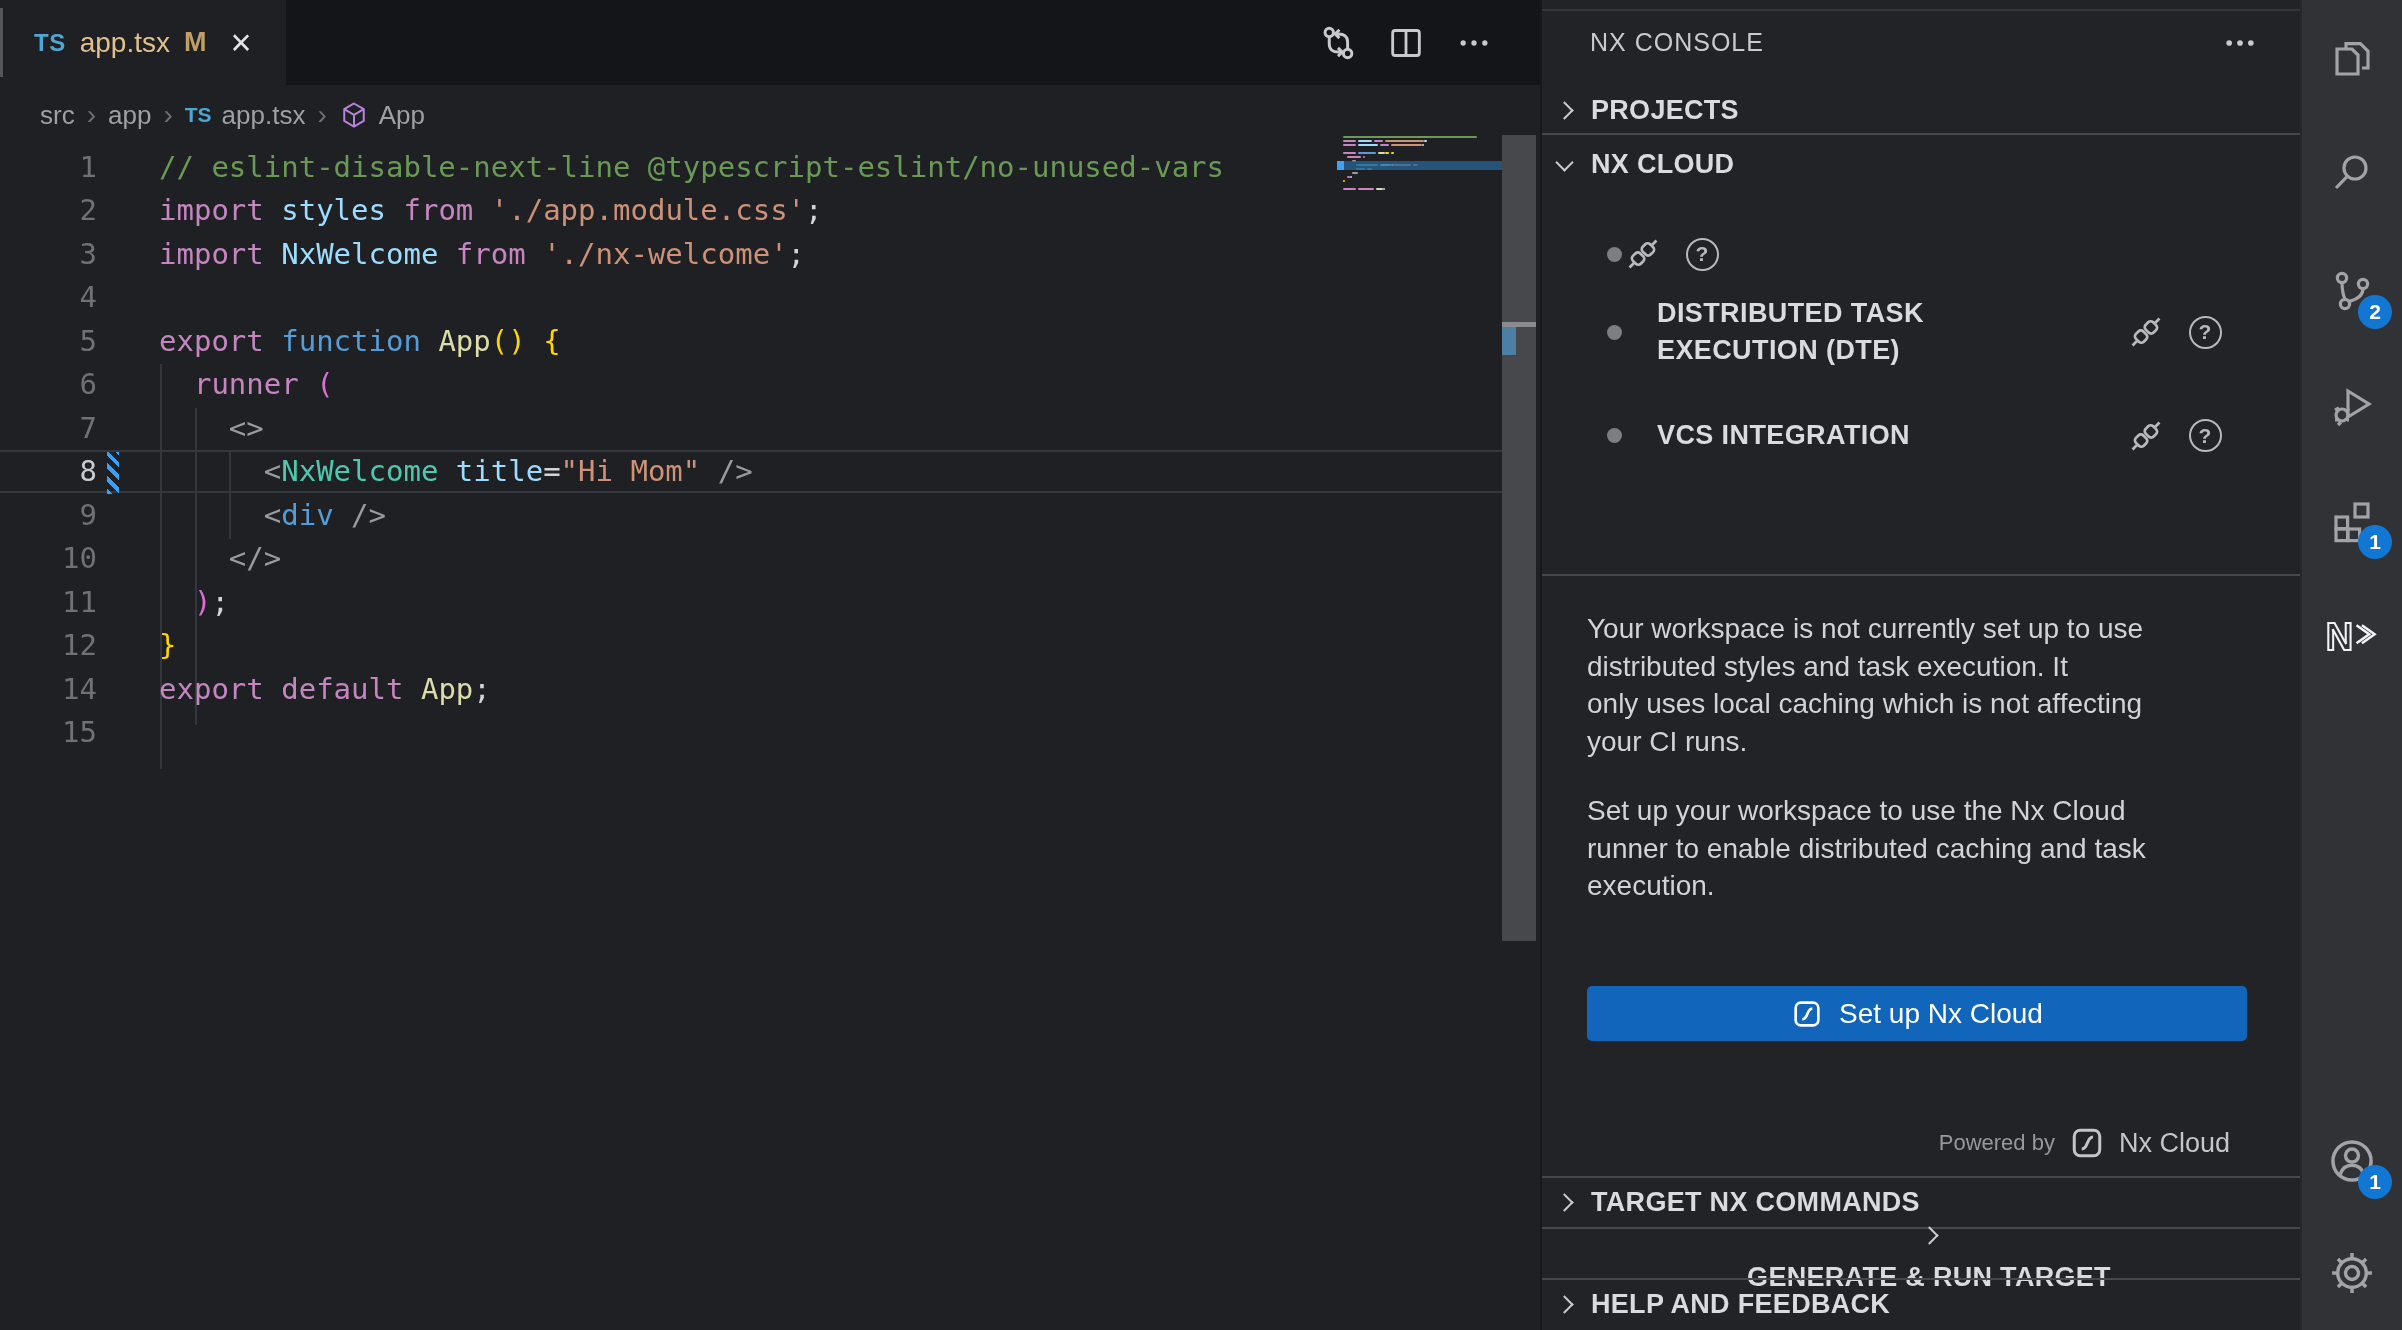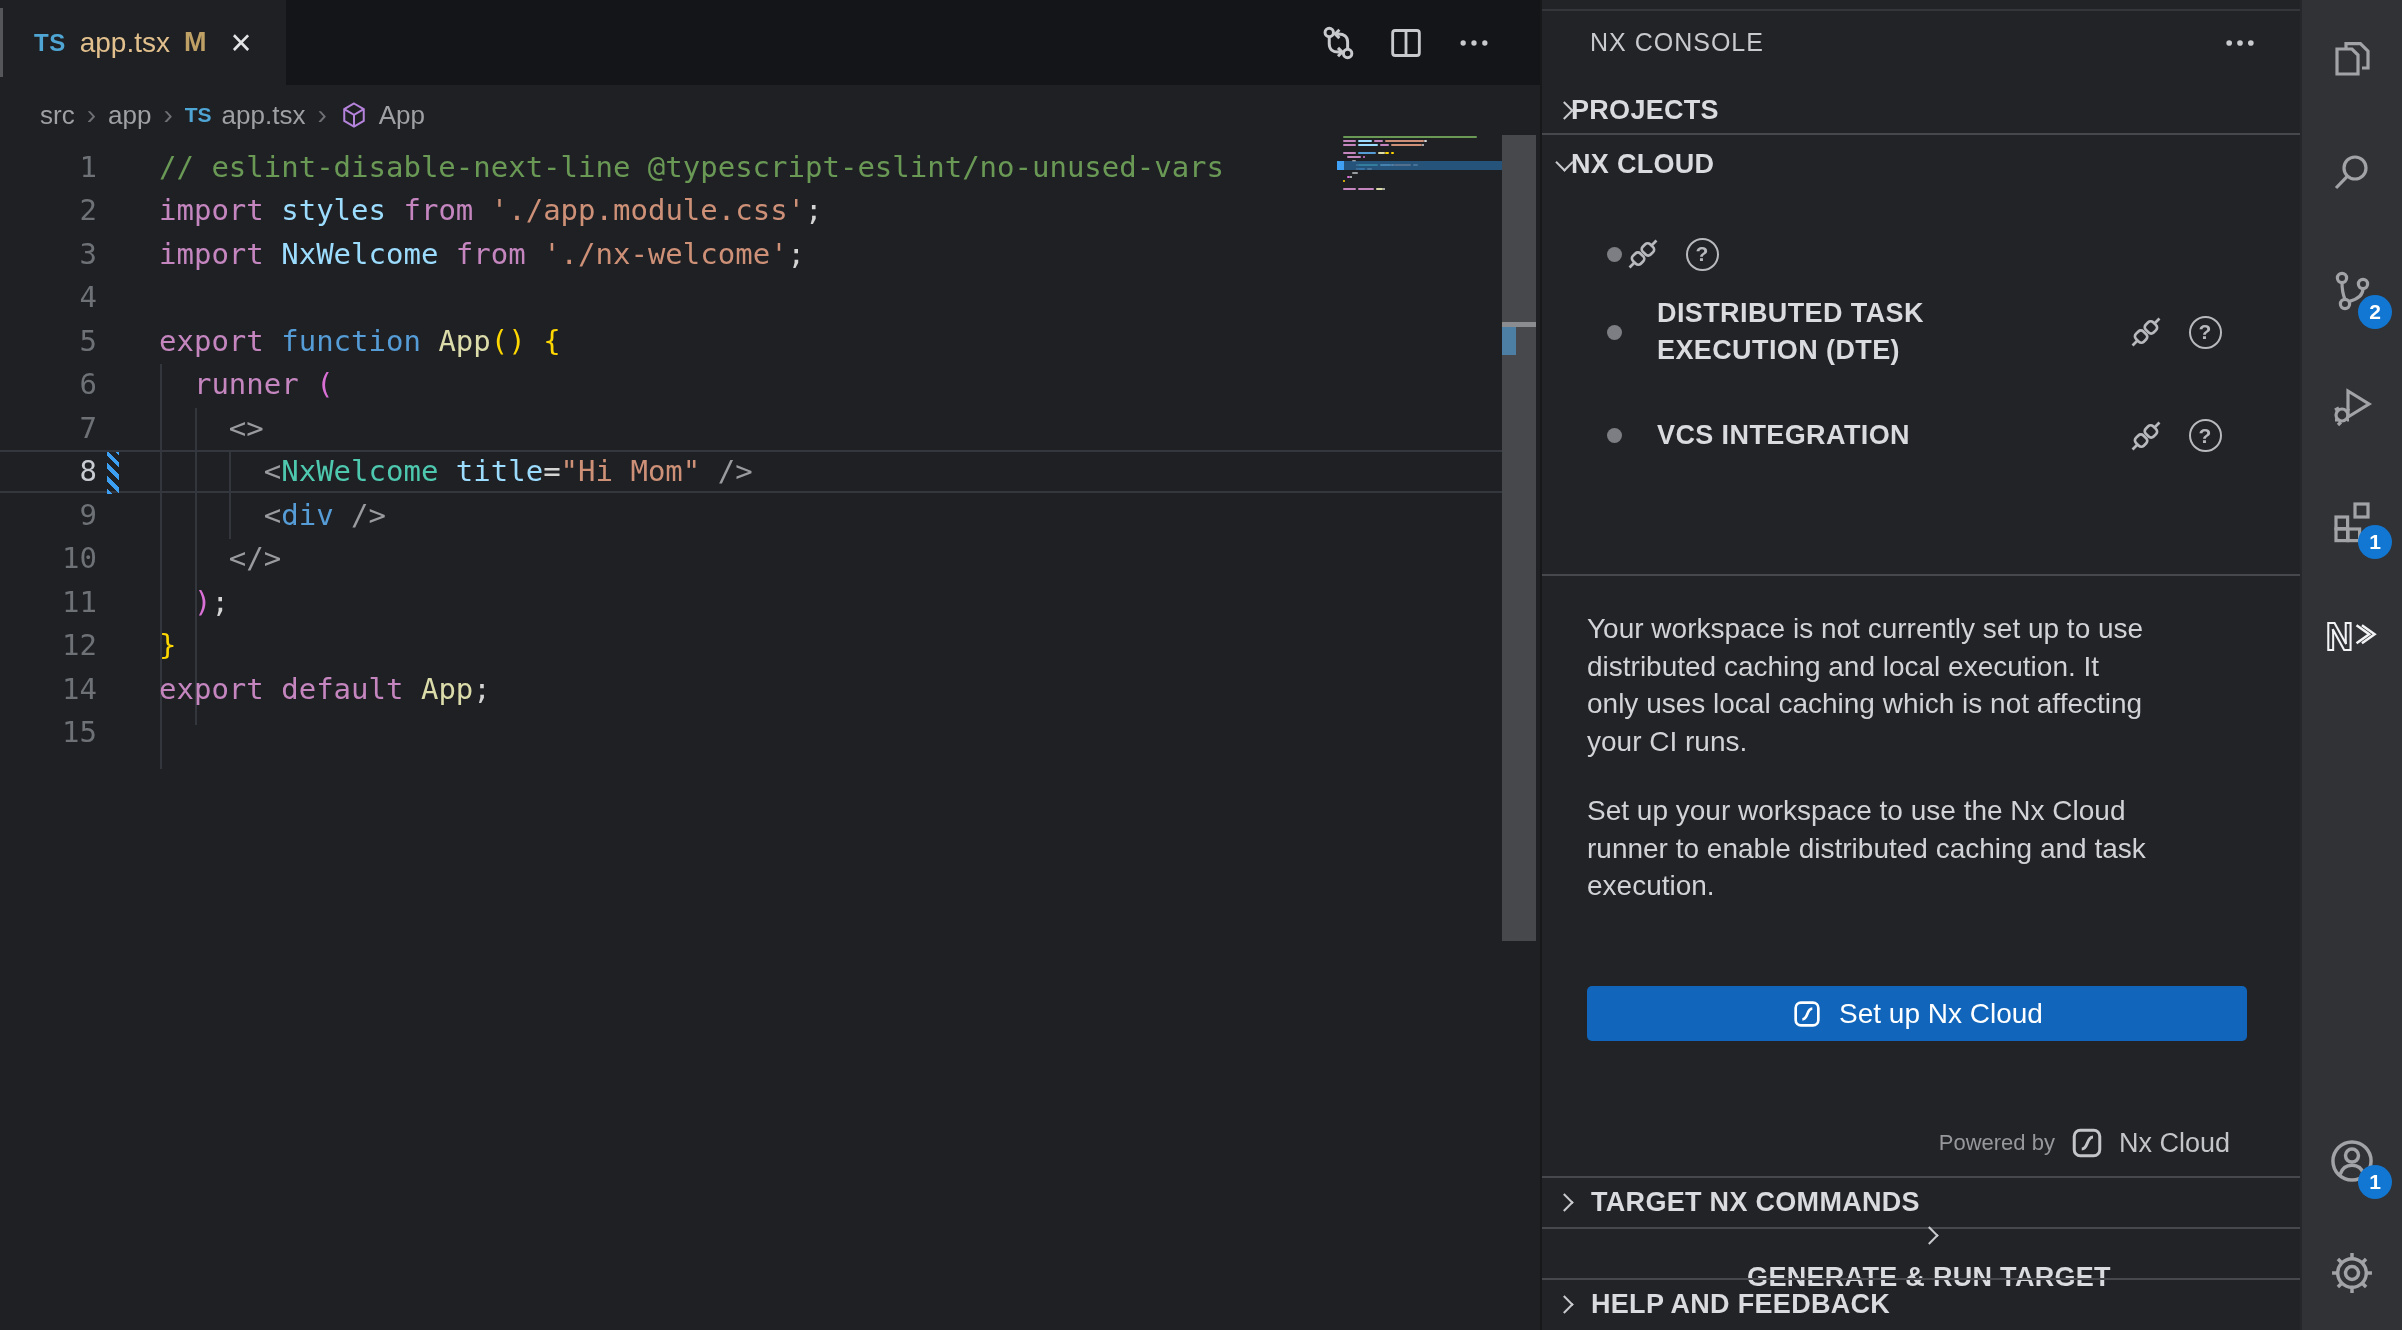--- a/index.html
+++ b/index.html
@@ -62,21 +62,21 @@
   .panel-header { position:absolute; top:0; left:0; right:0; height:85px; display:flex; align-items:center; padding:0 40px 0 48px; }
   .panel-title { font-size:25px; color:#c9cace; letter-spacing:1px; }
   .panel-more { margin-left:auto; cursor:pointer; }
   .panel-more svg, .section-row svg { display:block; }
 
   .chev { width:13px; height:13px; border-right:2.5px solid #c9cace; border-bottom:2.5px solid #c9cace;
           display:inline-block; flex:0 0 auto; }
   .chev.right { transform:rotate(-45deg); }
   .chev.down  { transform:rotate(45deg); margin-top:-4px; }
 
-  .section-row { position:absolute; left:0; right:0; display:flex; align-items:center; 
+  .section-row { position:absolute; left:0; right:0; display:flex; align-items:center; gap:20px;
                  padding-left:16px; cursor:pointer; }
   .section-label { font-size:27px; font-weight:bold; color:#dadbde; letter-spacing:0.3px; }
   .row-projects { top:88px; height:47px; border-bottom:2px solid var(--divider); }
   .row-nxcloud  { top:137px; height:54px; }
 
   .nx-item { position:absolute; left:0; right:0; display:flex; align-items:center; }
   .nx-bullet { width:15px; height:15px; border-radius:50%; background:#7c7e83; margin-left:65px; flex:0 0 auto; }
   .nx-item-label { margin-left:35px; font-size:27px; font-weight:bold; letter-spacing:0.4px;
                    color:#dadbde; white-space:pre-line; line-height:37px; flex:1; }
   .nx-item-icons { display:flex; gap:17px; margin-right:74px; }
@@ -415,21 +415,21 @@
     <span class="help-circle">?</span>
   </span>
 </span>
         </div>
       </div>
 
     <div class="panel-divider div-1"></div>
 
     <div class="panel-par par-1">
         <div>Your workspace is not currently set up to use</div>
-        <div>distributed caching and local execution. It</div>
+        <div>distributed styles and task execution. It</div>
         <div>only uses local caching which is not affecting</div>
         <div>your CI runs.</div>
       </div>
     <div class="panel-par par-2">
         <div>Set up your workspace to use the Nx Cloud</div>
         <div>runner to enable distributed caching and task</div>
         <div>execution.</div>
       </div>
 
     <button class="setup-btn">

